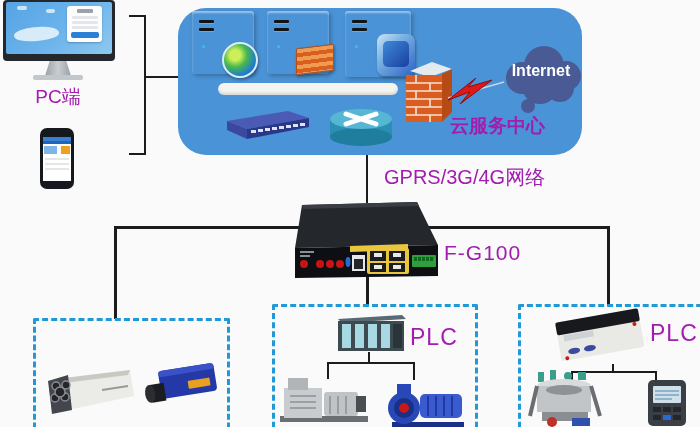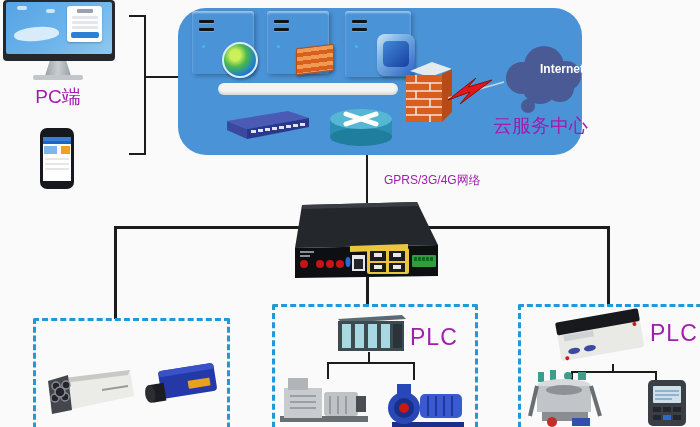--- a/index.html
+++ b/index.html
@@ -49,22 +49,22 @@
   .badge-fw{position:absolute;width:36px;height:25px;border-radius:2px;transform:skewY(-7deg);
       background:repeating-linear-gradient(180deg,#f09a52 0 4px,#d95f1e 4px 8px);
       border:1px solid #b84e14;box-shadow:1px 2px 3px rgba(0,0,0,.3);}
   .badge-app{position:absolute;width:38px;height:42px;border-radius:8px;
       background:linear-gradient(135deg,#cfe6f5 0%,#7db4e4 35%,#2b62c4 100%);
       box-shadow:1px 2px 3px rgba(0,0,0,.3);}
   .badge-app::after{content:"";position:absolute;left:6px;top:7px;right:6px;bottom:9px;border-radius:5px;
       background:linear-gradient(135deg,#3f8ad8,#1a3fa0);}
   .rack-bar{left:218px;top:83px;width:180px;height:12px;background:#f4f4f1;border-radius:6px;
       box-shadow:inset 0 -2px 3px rgba(0,0,0,.12);}
-  .internet-text{position:absolute;left:498px;top:62px;width:86px;text-align:right;
-      color:#fff;font-size:12px;font-weight:bold;}
+  .internet-text{position:absolute;left:498px;top:62px;width:86px;text-align:center;
+      color:#fff;font-size:16px;font-weight:bold;}
 </style>
 </head>
 <body>
 
 <div id="stage">
 
   <div class="abs monitor">
     <div class="screen">
       <div class="cloudlet" style="left:10%;top:8%;width:10%;"></div>
       <div class="cloudlet" style="left:38%;top:14%;width:8%;"></div>
@@ -173,24 +173,24 @@
     <g fill="#4a5a94">
       <circle cx="24" cy="36" r="16"></circle>
       <circle cx="46" cy="24" r="20"></circle>
       <circle cx="68" cy="34" r="15"></circle>
       <circle cx="42" cy="44" r="18"></circle>
       <circle cx="62" cy="46" r="14"></circle>
       <circle cx="30" cy="64" r="7"></circle>
     </g>
   </svg>
   <div class="internet-text">Internet</div>
-  <div class="label" style="left:450px;top:113px;width:110px;font-size:19px;font-weight:normal;margin-left:43px;">云服务中心</div>
+  <div class="label" style="left:450px;top:113px;width:110px;font-size:19px;font-weight:bold;">云服务中心</div>
 
   <div class="line" style="left:366px;top:155px;width:2px;height:48px;"></div>
-  <div class="label" style="left:384px;top:172px;font-size:12px;font-weight:500;">GPRS/3G/4G网络</div>
+  <div class="label" style="left:384px;top:164px;font-size:20px;font-weight:500;">GPRS/3G/4G网络</div>
 
   <div class="line" style="left:114px;top:226px;width:496px;height:3px;"></div>
   <div class="line" style="left:114px;top:228px;width:3px;height:91px;"></div>
   <div class="line" style="left:607px;top:228px;width:3px;height:78px;"></div>
   <div class="line" style="left:366px;top:276px;width:3px;height:30px;"></div>
 
   <svg class="abs" style="left:286px;top:198px;" width="170" height="82" viewBox="0 0 170 82">
     <polygon points="16,7 131,4 152,47 9,50" fill="#24272c"></polygon>
     <polygon points="16,7 131,4 133,8 17,11" fill="#3a3e44"></polygon>
     <polygon points="9,50 152,47 152,78 9,80" fill="#0d0f12"></polygon>
@@ -223,20 +223,21 @@
     </g>
     <rect x="126" y="57" width="24" height="12" rx="1" fill="#2f9e3f"></rect>
     <g fill="#0f6a1f">
       <rect x="128" y="59" width="3" height="4"></rect>
         <rect x="132" y="59" width="3" height="4"></rect>
       <rect x="136" y="59" width="3" height="4"></rect>
         <rect x="140" y="59" width="3" height="4"></rect>
         <rect x="144" y="59" width="3" height="4"></rect>
     </g>
   </svg>
+  <div class="label" style="left:444px;top:241px;font-size:21px;letter-spacing:1px;">F-G100</div>
 
   <div class="dashed-box" style="left:33px;top:318px;width:191px;height:122px;"></div>
   <svg class="abs" style="left:44px;top:366px;" width="92" height="54" viewBox="0 0 92 54">
     <polygon points="20,12 86,4 90,30 24,44" fill="#ebebe8"></polygon>
     <polygon points="20,12 86,4 84,9 20,17" fill="#c9c9c4"></polygon>
     <line x1="58" y1="24" x2="84" y2="20" stroke="#9a9a94" stroke-width="2"></line>
     <polygon points="4,15 24,9 28,44 8,48" fill="#43464c"></polygon>
     <g fill="#23252a" stroke="#8a8d94" stroke-width="1.5">
       <circle cx="12" cy="20" r="4"></circle>
         <circle cx="22" cy="19" r="4"></circle>

